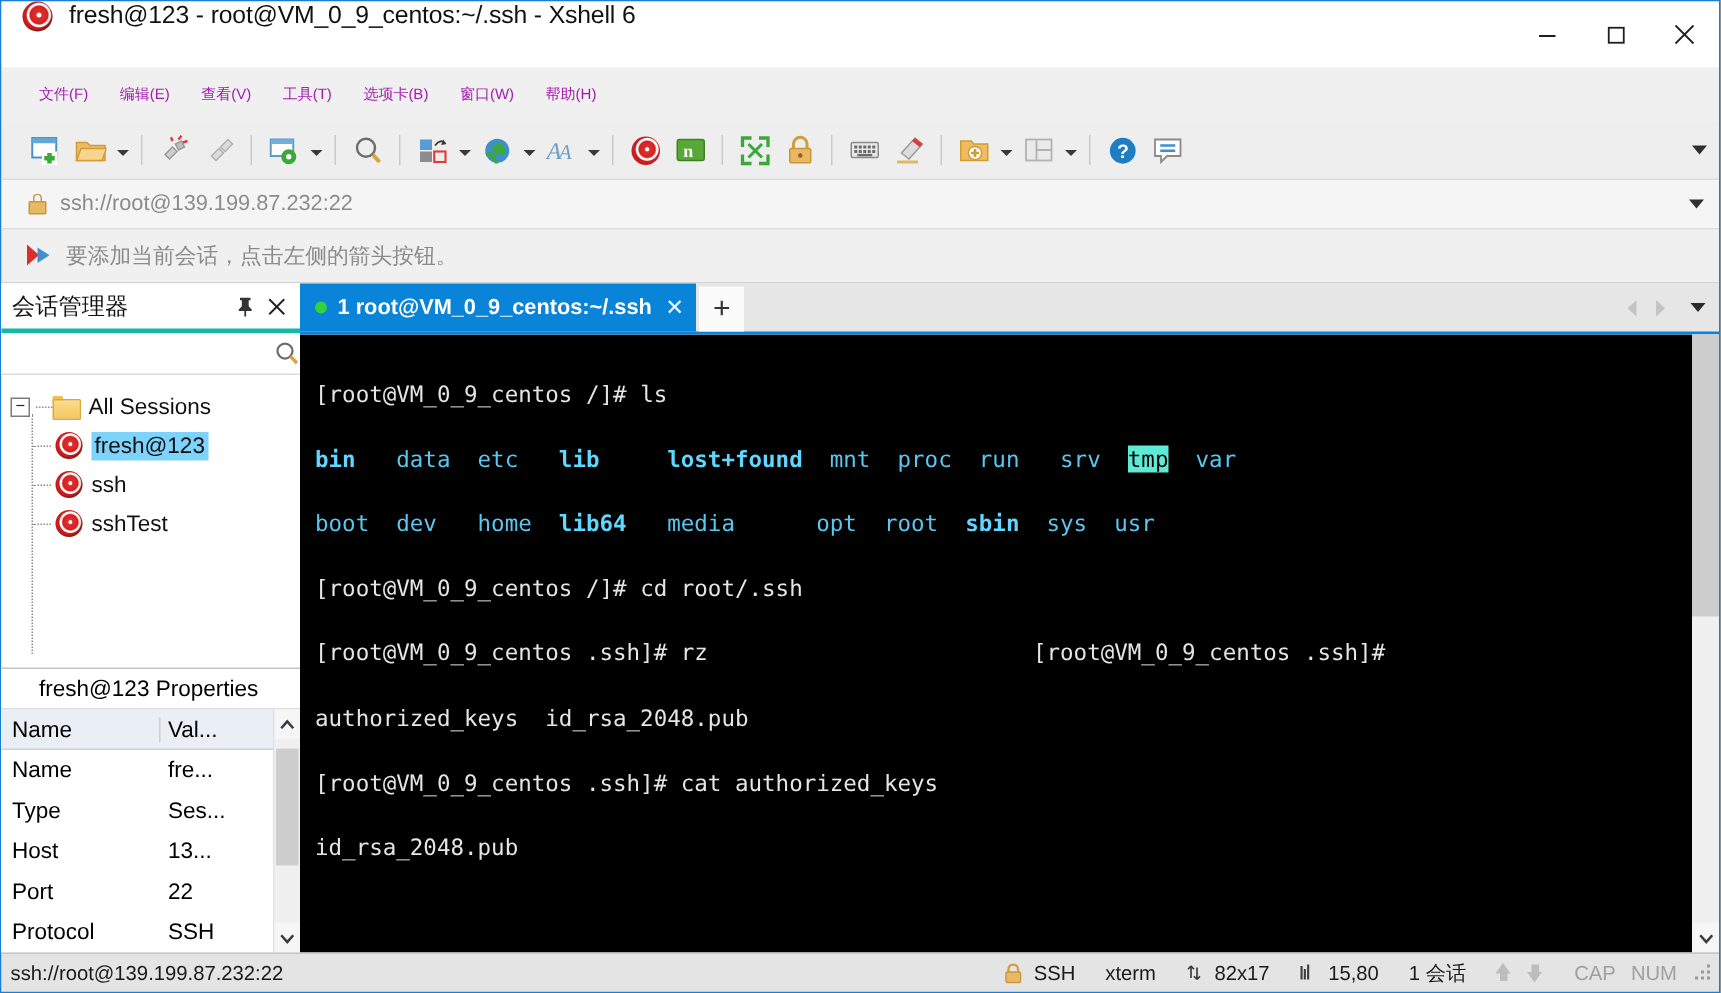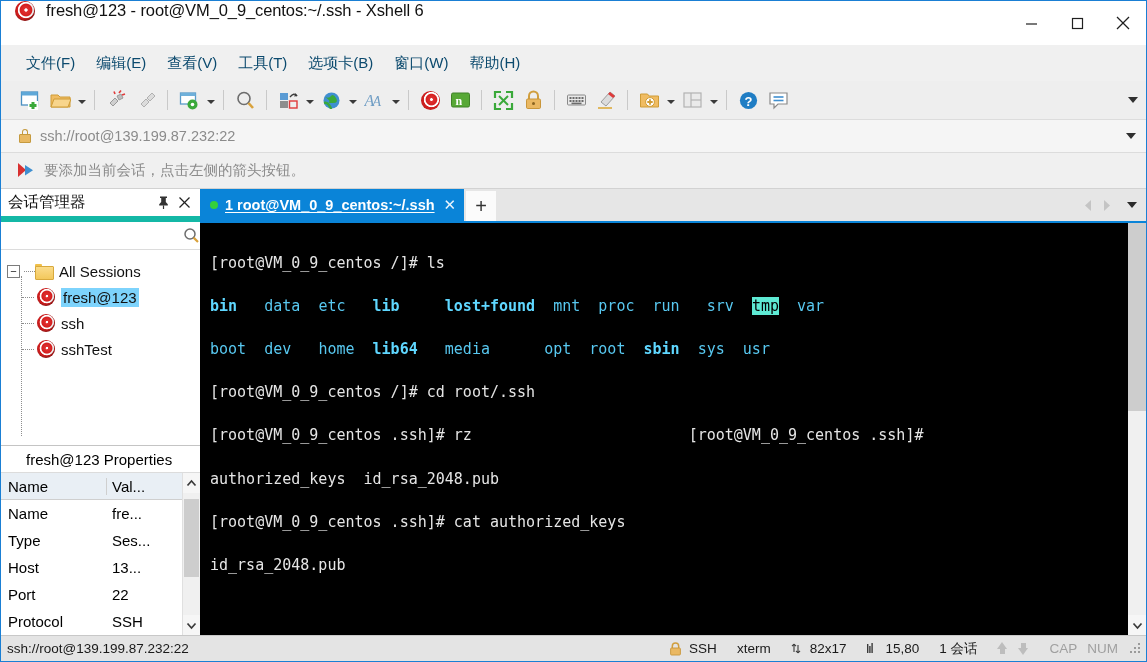--- a/index.html
+++ b/index.html
@@ -45,21 +45,21 @@
   }
   .win-btn svg { display:block; }
 
   
   .menubar {
     height:36px; background:#f0f0f0;
     display:flex; align-items:center; padding-left:16px;
     flex:0 0 auto;
   }
   .menu-item {
-    font-size:15px; color:#0c4a6e; padding:4px 9px; margin-right:3px; white-space:nowrap;
+    font-size:10px; color:#a21caf; padding:4px 9px; margin-right:3px; white-space:nowrap;
     cursor:default;
   }
 
   
   .toolbar {
     height:39px; background:#eeeeee;
     border-bottom:1px solid #dcdcdc;
     display:flex; align-items:center; padding-left:14px;
     flex:0 0 auto; position:relative;
   }
@@ -99,21 +99,21 @@
   }
   .notice-text { font-size:14.5px; color:#8b8b8b; margin-left:9px; }
 
   
   .body-row { flex:1 1 auto; display:flex; min-height:0; background:#f0f0f0; }
 
   
   .sidebar { width:199px; display:flex; flex-direction:column; background:#ffffff; flex:0 0 auto; min-height:0;}
   .side-head {
     height:33px; display:flex; align-items:center; background:#ffffff;
-    border-bottom:6px solid #14b8a6; padding-left:7px; flex:0 0 auto;
+    border-bottom:3px solid #14b8a6; padding-left:7px; flex:0 0 auto;
   }
   .side-title { font-size:15.5px; color:#111; }
   .side-head-btns { margin-left:auto; display:flex; align-items:center; gap:2px; padding-right:6px;}
   .side-btn { width:19px;height:19px; display:flex;align-items:center;justify-content:center; cursor:default;}
   .side-search {
     height:28px; border-bottom:1px solid #dcdcdc; background:#ffffff;
     display:flex; align-items:center; flex:0 0 auto; padding:0 6px;
     position:relative;
   }
   .side-search input {
@@ -175,21 +175,21 @@
   .tabstrip {
     height:34px; background:#e6e6e6; display:flex; align-items:stretch; flex:0 0 auto;
     position:relative; border-bottom:2px solid #0a84d8;
   }
   .tab {
     background:#0a84d8; color:#fff; display:flex; align-items:center;
     padding:0 8px 0 10px; font-size:14.5px; font-weight:bold; cursor:default;
     max-width:300px;
   }
   .tab .dot { width:8px;height:8px;border-radius:50%;background:#35d13b; margin-right:7px; flex:0 0 auto;}
-  .tab .tab-label { white-space:nowrap; text-decoration:underline; text-underline-offset:2px;}
+  .tab .tab-label { white-space:nowrap; text-underline-offset:2px;}
   .tab .tab-close { margin-left:9px; font-size:15px; font-weight:normal; color:#eaf4fd; cursor:default;}
   .tab-new {
     width:30px; background:#fbfbfb; display:flex; align-items:center; justify-content:center;
     font-size:20px; color:#333; cursor:default; margin:2px 0 0 2px;
   }
   .tab-nav { margin-left:auto; display:flex; align-items:center; padding-right:6px; gap:5px;}
   .tab-arrow { width:14px;height:16px; display:flex;align-items:center;justify-content:center;cursor:default;}
   .tab-dd { width:0;height:0;border-left:5px solid transparent;border-right:5px solid transparent;border-top:6px solid #2a2a2a; margin-left:8px; margin-right:3px; cursor:default;}
 
   .term-wrap { flex:1 1 auto; display:flex; min-height:0; background:#000; border-left:4px solid #000;}

